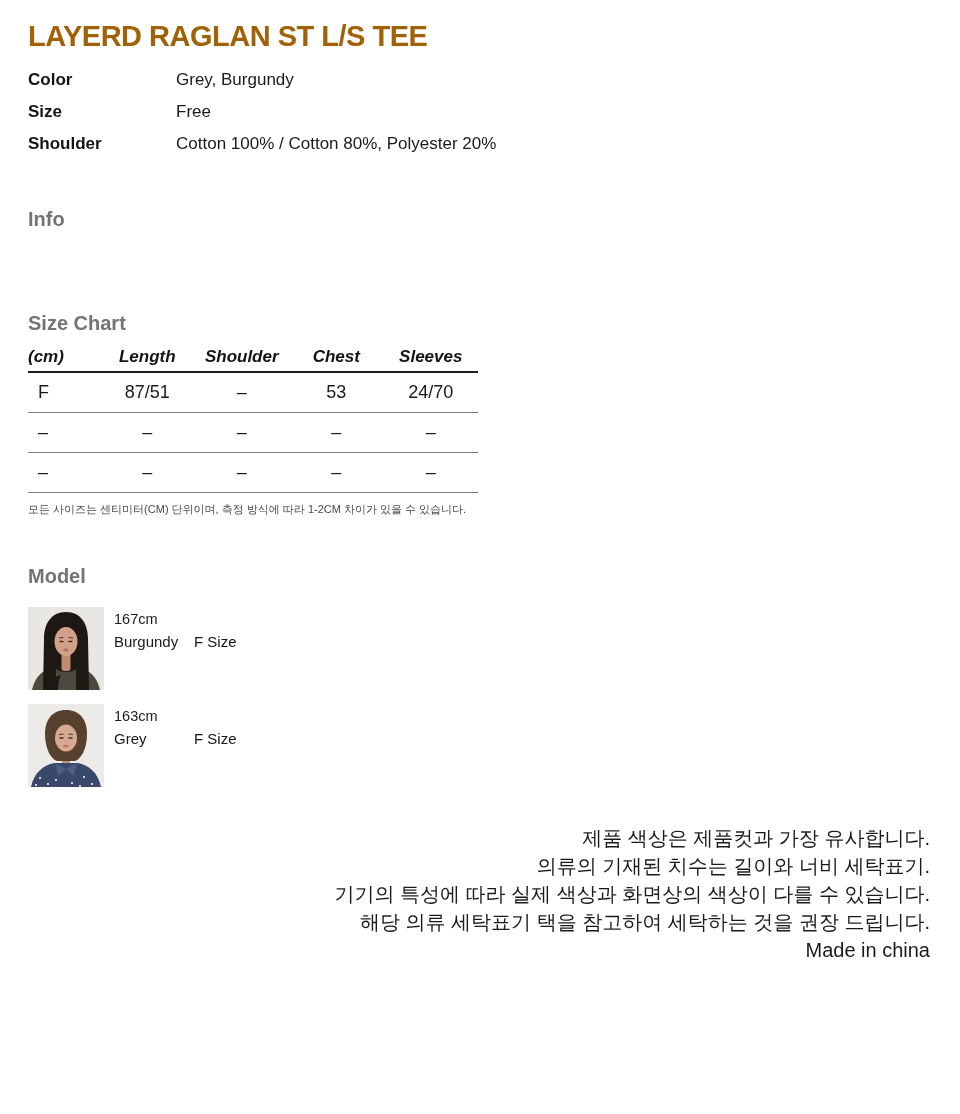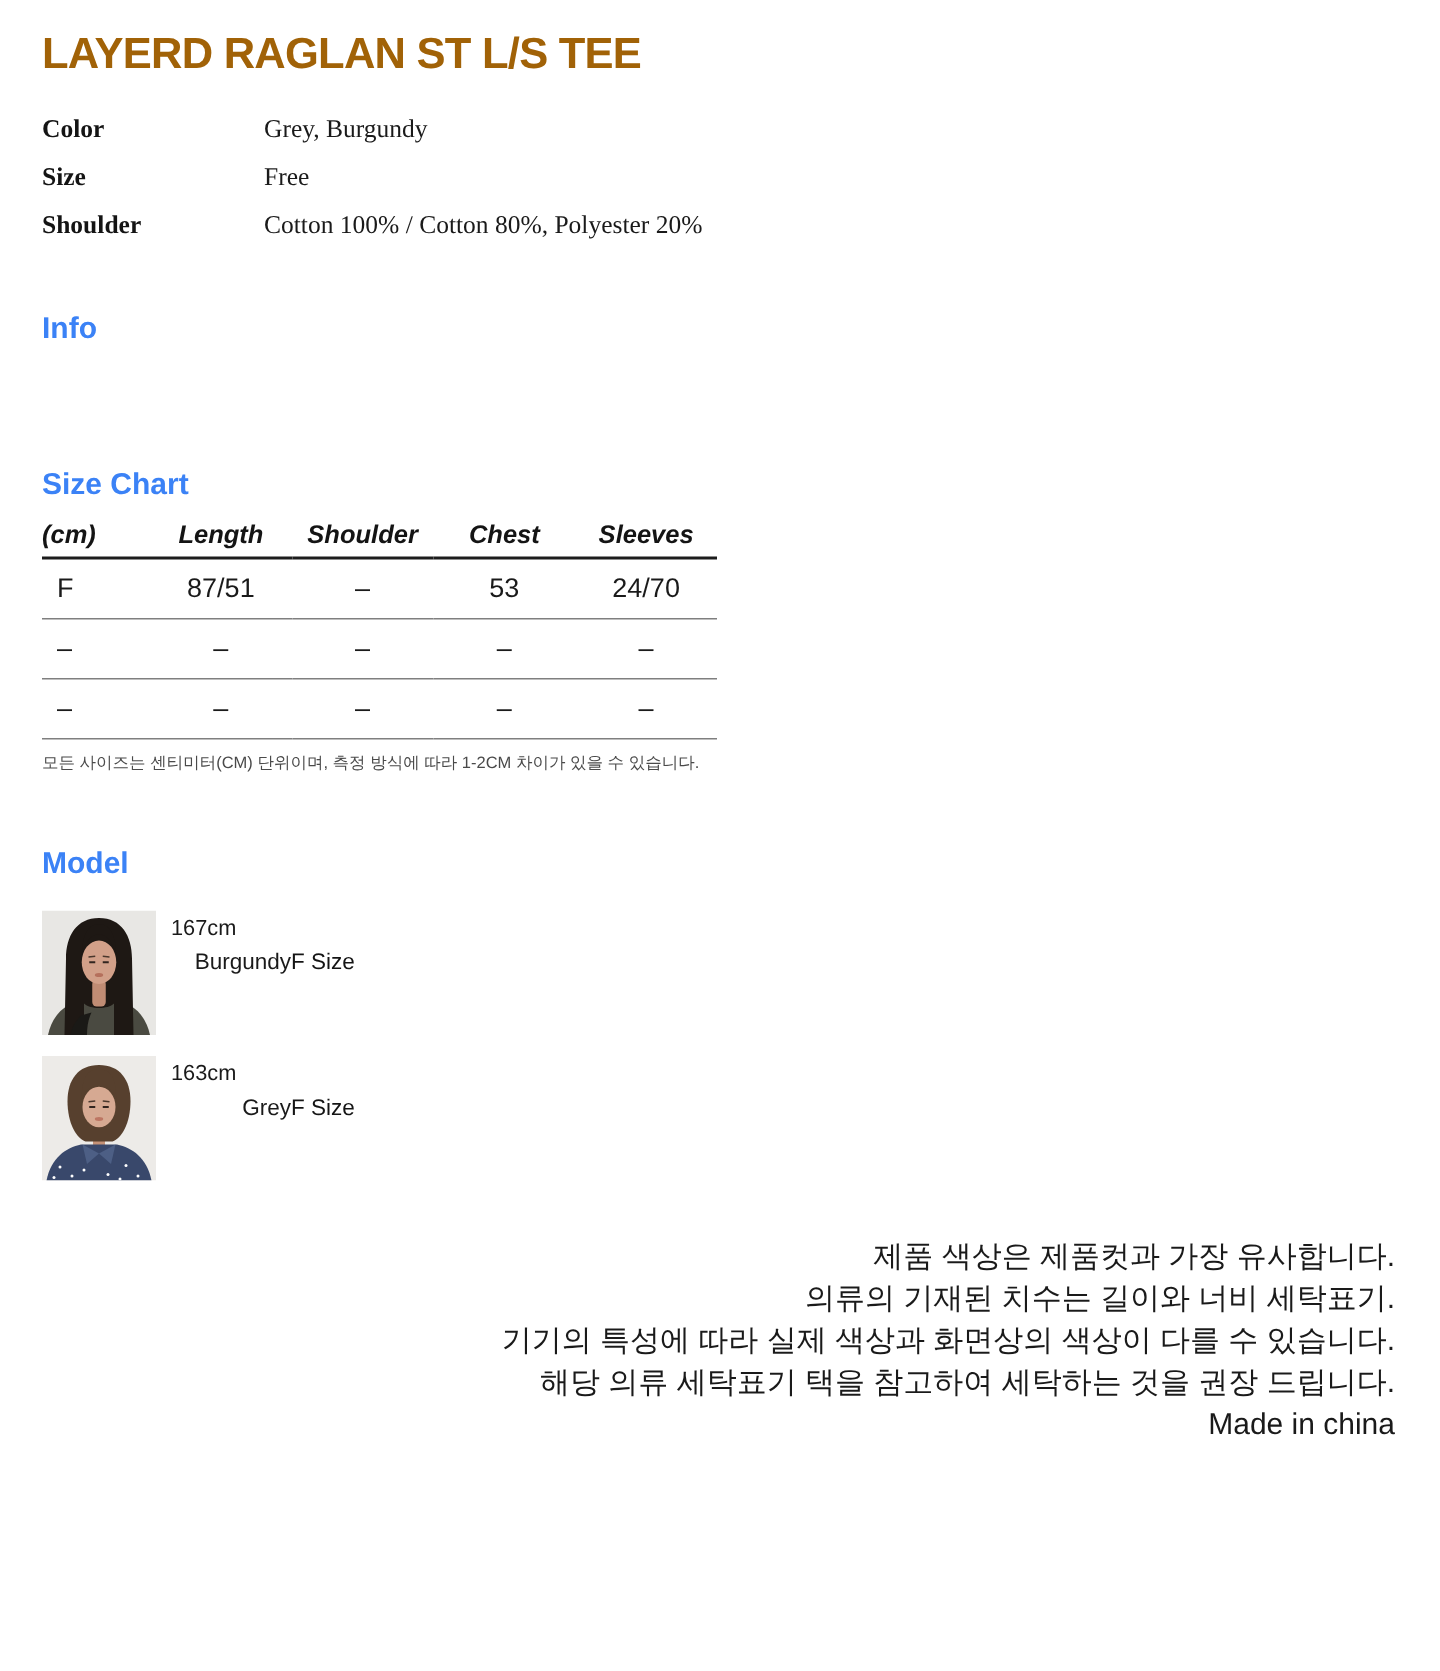--- a/index.html
+++ b/index.html
@@ -21,31 +21,31 @@
   
   .product-title {
     margin: 0;
     font-size: 29px;
     line-height: 32px;
     font-weight: 700;
     letter-spacing: -0.5px;
     color: #a16207;
   }
   .details { margin-top: 18px; }
-  .detail-row { display: flex; align-items: center; height: 32px; font-size: 17px; font-family: Liberation Serif, serif; }
+  .detail-row { display: flex; height: 32px; font-size: 17px; }
   .detail-label { width: 148px; font-weight: 700; color: #141414; }
   .detail-value { font-weight: 400; color: #1a1a1a; }
 
   
   .section-heading {
     margin: 0;
     font-size: 20px;
     line-height: 24px;
     font-weight: 700;
-    color: #3b82f6;
+    color: #737373;
   }
   .info-heading { margin-top: 41px; }
   .info-lines { margin-top: 11px; font-size: 16px; color: #1a1a1a; }
   .info-line { line-height: 30px; }
 
   
   .sizechart-heading { margin-top: 80px; }
   .size-table {
     margin-top: 7px;
     width: 450px;
@@ -83,21 +83,21 @@
   }
 
   
   .model-heading { margin-top: 48px; }
   .model-entry { display: flex; }
   .model-entry.first { margin-top: 19px; }
   .model-entry.second { margin-top: 14px; }
   .model-photo { width: 76px; height: 83px; display: block; flex: 0 0 76px; }
   .model-text { margin-left: 10px; padding-top: 2px; font-size: 15px; color: #1a1a1a; }
   .model-height { font-size: 14.5px; line-height: 20px; }
-  .model-line2 { display: flex; margin-top: 3px; line-height: 20px; text-align: right; }
+  .model-line2 { display: flex; margin-top: 3px; line-height: 20px; }
   .model-color { width: 80px; }
   .model-size { font-weight: 500; color: #141414; }
 
   
   .footer-notes { margin-top: 37px; font-size: 20px; color: #1a1a1a; text-align: right; }
   .footer-line { line-height: 28px; }
 </style>
 </head>
 <body>
 

